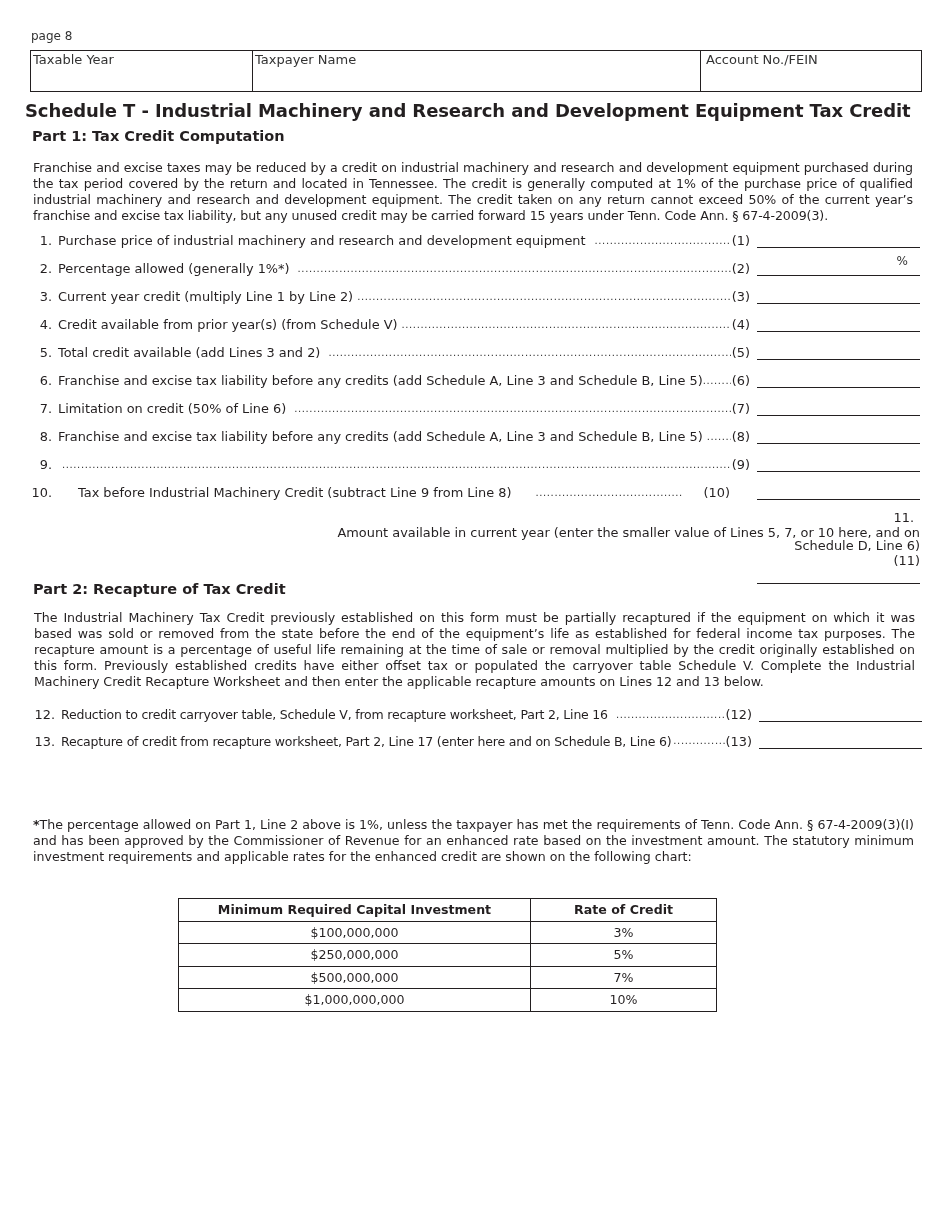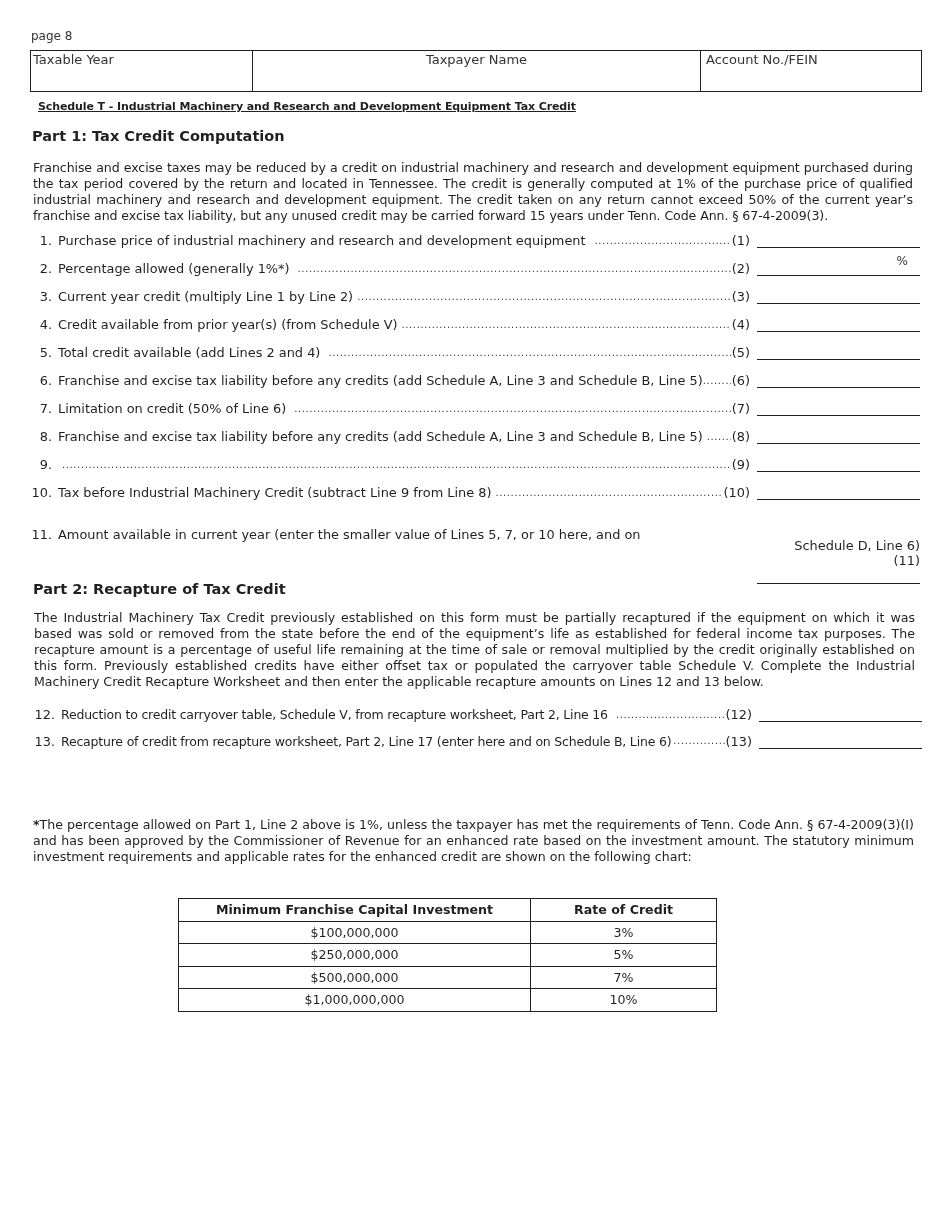--- a/index.html
+++ b/index.html
@@ -18,24 +18,24 @@
       border: 1.5px solid #231f20;
       display: flex;
     }
     .header-box .cell {
       font-size: 13px; padding: 1px 2px; color: #333;
       border-right: 1px solid #231f20;
       height: 100%;
     }
     .header-box .cell:last-child { border-right: none; }
     .cell-year { width: 222px; }
-    .cell-name { width: 448px; text-align: center; }
+    .cell-name { width: 448px; }
     .cell-acct { flex: 1; padding-left: 5px !important; }
 
-    .schedule-title { left: 38px; top: 100px; font-size: 11px; font-weight: bold; letter-spacing: -0.1px; text-decoration: underline; }
+    .schedule-title { left: 25px; top: 100px; font-size: 18px; font-weight: bold; letter-spacing: -0.1px; }
     .part-title { font-size: 14.5px; font-weight: bold; }
     .part1-title { left: 32px; top: 128px; }
     .part2-title { left: 33px; top: 581px; }
 
     .para {
       font-size: 12.6px; line-height: 16px; text-align: justify;
       color: #231f20;
     }
     .para1 { left: 33px; top: 160px; width: 880px; letter-spacing: -0.1px; }
     .para2 { left: 34px; top: 610px; width: 881px; }
@@ -122,21 +122,21 @@
 </div>
 <div class="line" style="top:314px;">
   <span class="num">4.</span>
   <span class="txt">Credit available from prior year(s) (from Schedule V)</span>
   <span class="dots">......................................................................................................................................................................................................................................................</span>
   <span class="ref">(4)</span>
   <span class="field"></span>
 </div>
 <div class="line" style="top:342px;">
   <span class="num">5.</span>
-  <span class="txt">Total credit available (add Lines 2 and 4)</span>
+  <span class="txt">Total credit available (add Lines 3 and 2)</span>
   <span class="dots" style="margin-left:8px;">......................................................................................................................................................................................................................................................</span>
   <span class="ref">(5)</span>
   <span class="field"></span>
 </div>
 <div class="line" style="top:370px;">
   <span class="num">6.</span>
   <span class="txt">Franchise and excise tax liability before any credits (add Schedule A, Line 3 and Schedule B, Line 5)</span>
   <span class="dots" style="margin-left:0;">......................................................................................................................................................................................................................................................</span>
   <span class="ref">(6)</span>
   <span class="field"></span>
@@ -154,28 +154,28 @@
   <span class="dots">......................................................................................................................................................................................................................................................</span>
   <span class="ref">(8)</span>
   <span class="field"></span>
 </div>
 <div class="line" style="top:454px;">
   <span class="num">9.</span>
   <span class="dots">......................................................................................................................................................................................................................................................</span>
   <span class="ref">(9)</span>
   <span class="field"></span>
 </div>
-<div class="line" style="top:482px;">
+<div class="line" style="top:482px;gap:20px;">
   <span class="num">10.</span>
   <span class="txt">Tax before Industrial Machinery Credit (subtract Line 9 from Line 8)</span>
   <span class="dots">......................................................................................................................................................................................................................................................</span>
   <span class="ref">(10)</span>
   <span class="field"></span>
 </div>
-<div class="line" style="top:524px;">
+<div class="line" style="top:510px;flex-direction:column;">
   <span class="num">11.</span>
   <span class="txt">Amount available in current year (enter the smaller value of Lines 5, 7, or 10 here, and on</span>
 </div>
 <div class="line" style="top:538px;flex-direction:column;">
   <span class="num"></span>
   <span class="txt" style="padding-left:1px;">Schedule D, Line 6)</span>
   <span class="dots">......................................................................................................................................................................................................................................................</span>
   <span class="ref">(11)</span>
   <span class="field"></span>
 </div>
@@ -198,21 +198,21 @@
   <span class="field"></span>
 </div>
 
 <div class="abs para para3">
   <span class="bold-star">*</span><span>The percentage allowed on Part 1, Line 2 above is 1%, unless the taxpayer has met the requirements of Tenn. Code Ann. § 67-4-2009(3)(I) and has been approved by the Commissioner of Revenue for an enhanced rate based on the investment amount.  The statutory minimum investment requirements and applicable rates for the enhanced credit are shown on the following chart:</span>
 </div>
 
 <table class="abs rate-table">
   <thead>
     <tr>
-      <th class="col1">Minimum Franchise Capital Investment</th>
+      <th class="col1">Minimum Required Capital Investment</th>
       <th>Rate of Credit</th>
     </tr>
   </thead>
   <tbody>
     <tr>
       <td>$100,000,000</td>
       <td>3%</td>
     </tr>
     <tr>
       <td>$250,000,000</td>

